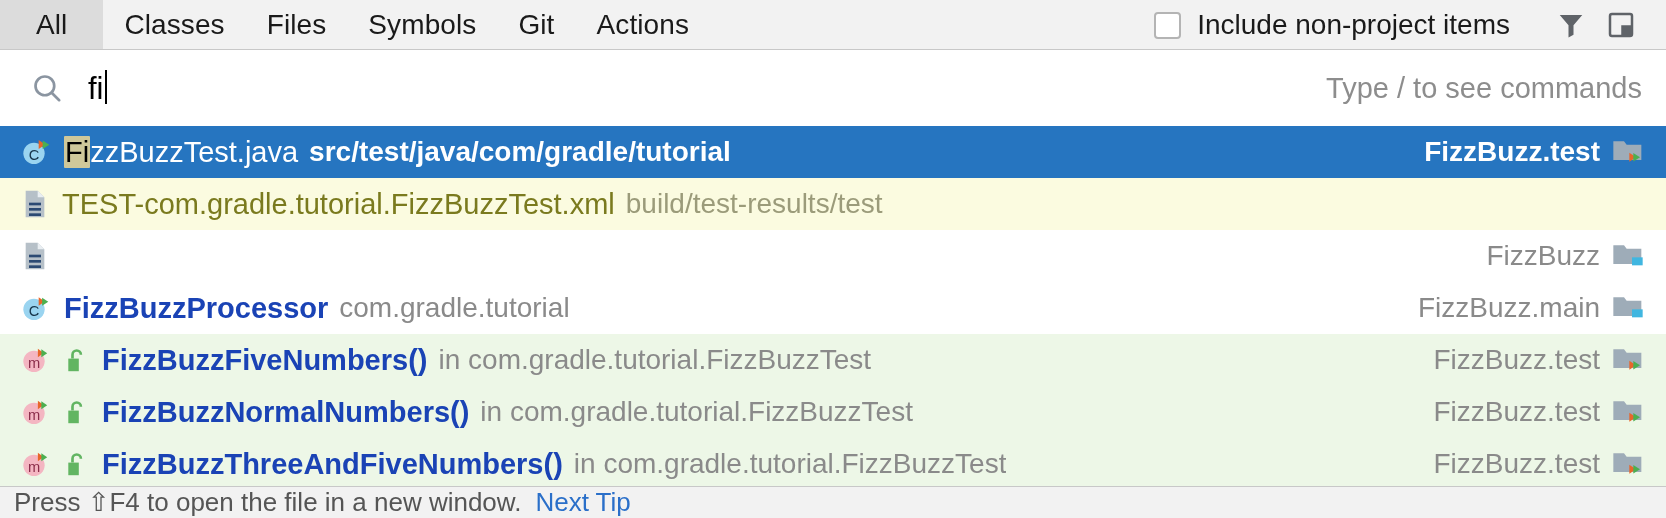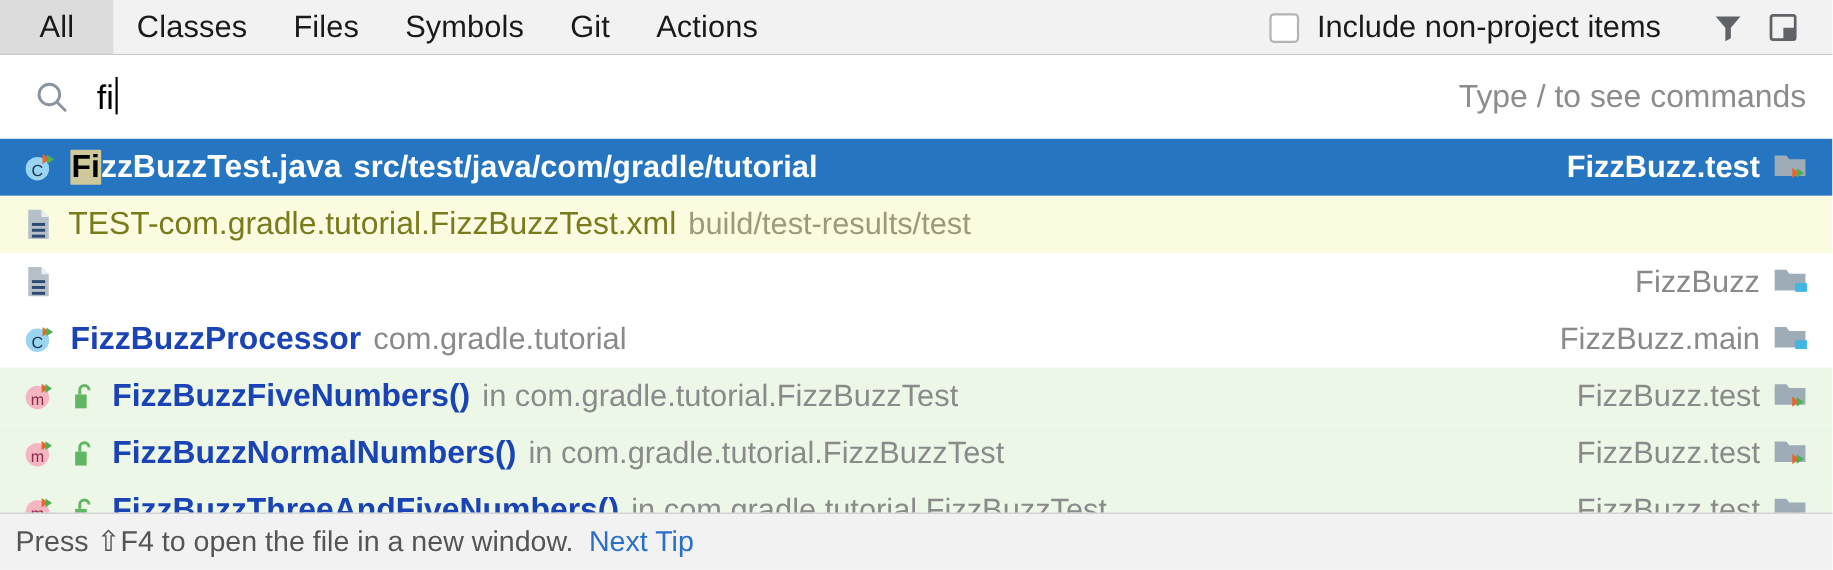--- a/index.html
+++ b/index.html
@@ -160,32 +160,32 @@
 
   .hl {
     background: #cfc89a;
     color: #000;
     border-radius: 1px;
     padding: 0 1px;
   }
 
   .row.sel { background: #2675c0; }
   .row.sel .primary, .row.sel .secondary, .row.sel .module { color: #ffffff; }
-  .row.sel .primary { font-weight: bold; }
+  .row.sel .primary { font-weight: normal; }
   .row.sel .secondary { font-weight: bold; color:#ffffff; }
   .row.sel .module { font-weight: bold; }
   .row.sel .hl { background: #cfc89a; color: #000; }
 
   .row.bg-yellow { background: #fbfbe0; }
   .row.bg-green  { background: #edf7e7; }
   .row.bg-white  { background: #ffffff; }
 
   
   .statusbar {
-    height: 52px;
+    height: 32px;
     flex: none;
     background: #f2f2f2;
     border-top: 1px solid #c8c8c8;
     display: flex;
     align-items: center;
     padding-left: 14px;
     box-sizing: border-box;
     position: absolute;
     left: 0; right: 0; bottom: 0;
   }

